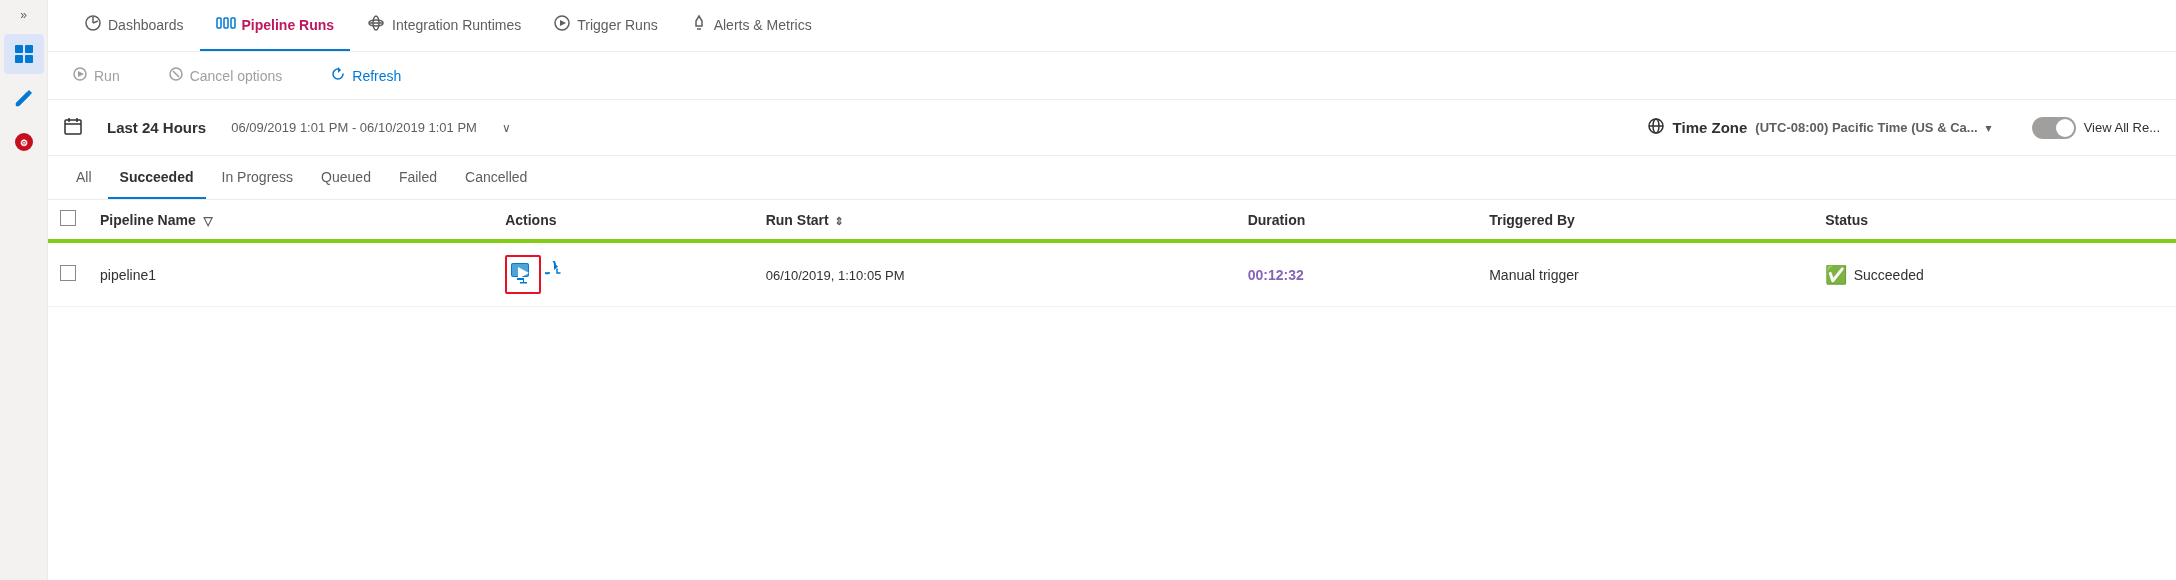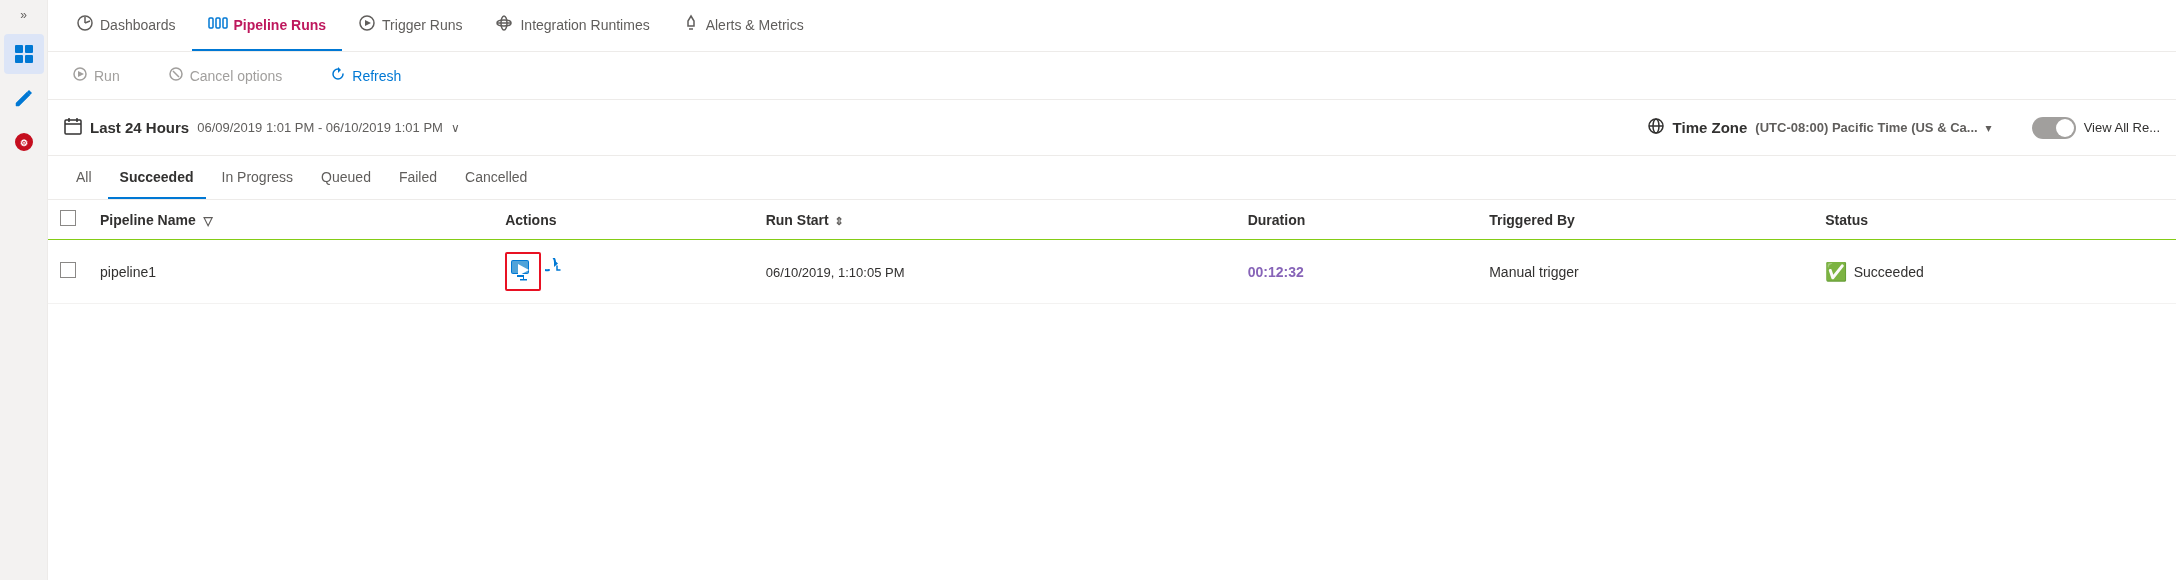--- a/index.html
+++ b/index.html
@@ -54,21 +54,21 @@
       display: flex;
       flex-direction: column;
       overflow: hidden;
     }
 
     
     .tab-bar {
       display: flex;
       align-items: center;
       border-bottom: 1px solid #edebe9;
-      padding: 0 12px;
+      padding: 0 20px;
       height: 52px;
       flex-shrink: 0;
     }
     .tab {
       display: flex;
       align-items: center;
       gap: 6px;
       padding: 0 16px;
       height: 100%;
       cursor: pointer;
@@ -120,21 +120,21 @@
       align-items: center;
       padding: 12px 16px;
       gap: 24px;
       border-bottom: 1px solid #edebe9;
       height: 56px;
       flex-shrink: 0;
     }
     .filter-time {
       display: flex;
       align-items: center;
-      gap: 8px;
+      gap: 25px;
       font-size: 14px;
     }
     .filter-time-label {
       font-weight: 600;
       font-size: 15px;
     }
     .filter-time-range {
       color: #605e5c;
       font-size: 13px;
     }
@@ -220,21 +220,21 @@
     
     .table-container {
       flex: 1;
       overflow-y: auto;
     }
     table {
       width: 100%;
       border-collapse: collapse;
     }
     thead tr {
-      border-bottom: 1px solid #84cc16;
+      border-bottom: 4px solid #84cc16;
       padding-left: 16px;
     }
     thead th {
       text-align: left;
       padding: 10px 12px;
       font-weight: 600;
       font-size: 14px;
       color: #323130;
       white-space: nowrap;
     }
@@ -358,36 +358,36 @@
         <svg width="20" height="18" viewBox="0 0 20 18" fill="none">
           <rect x="1" y="4" width="4" height="10" rx="1" stroke="#0078d4" stroke-width="1.5" fill="none"></rect>
           <rect x="8" y="4" width="4" height="10" rx="1" stroke="#0078d4" stroke-width="1.5" fill="none"></rect>
           <rect x="15" y="4" width="4" height="10" rx="1" stroke="#0078d4" stroke-width="1.5" fill="none"></rect>
         </svg>
       </span>
       <span>Pipeline Runs</span>
     </div>
     <div class="tab">
       <span class="tab-icon">
-        <svg width="18" height="18" viewBox="0 0 18 18" fill="none">
-          <circle cx="9" cy="9" r="7" stroke="#605e5c" stroke-width="1.5" fill="none"></circle>
-          <polygon points="7,6 13,9 7,12" fill="#605e5c"></polygon>
-        </svg>
-      </span>
-      <span>Trigger Runs</span>
-    </div>
-    <div class="tab">
-      <span class="tab-icon">
         <svg width="20" height="18" viewBox="0 0 20 18" fill="none">
           <path d="M3 9 C3 5, 17 5, 17 9 C17 13, 3 13, 3 9Z" stroke="#605e5c" stroke-width="1.5" fill="none"></path>
           <ellipse cx="10" cy="9" rx="3" ry="7" stroke="#605e5c" stroke-width="1.5" fill="none"></ellipse>
           <line x1="3" y1="9" x2="17" y2="9" stroke="#605e5c" stroke-width="1.5"></line>
         </svg>
       </span>
       <span>Integration Runtimes</span>
+    </div>
+    <div class="tab">
+      <span class="tab-icon">
+        <svg width="18" height="18" viewBox="0 0 18 18" fill="none">
+          <circle cx="9" cy="9" r="7" stroke="#605e5c" stroke-width="1.5" fill="none"></circle>
+          <polygon points="7,6 13,9 7,12" fill="#605e5c"></polygon>
+        </svg>
+      </span>
+      <span>Trigger Runs</span>
     </div>
     <div class="tab">
       <span class="tab-icon">
         <svg width="18" height="18" viewBox="0 0 18 18" fill="none">
           <path d="M9 2 L12 7 L12 12 L6 12 L6 7 Z" stroke="#605e5c" stroke-width="1.5" fill="none"></path>
           <line x1="7" y1="15" x2="11" y2="15" stroke="#605e5c" stroke-width="1.5"></line>
         </svg>
       </span>
       <span>Alerts &amp; Metrics</span>
     </div>

